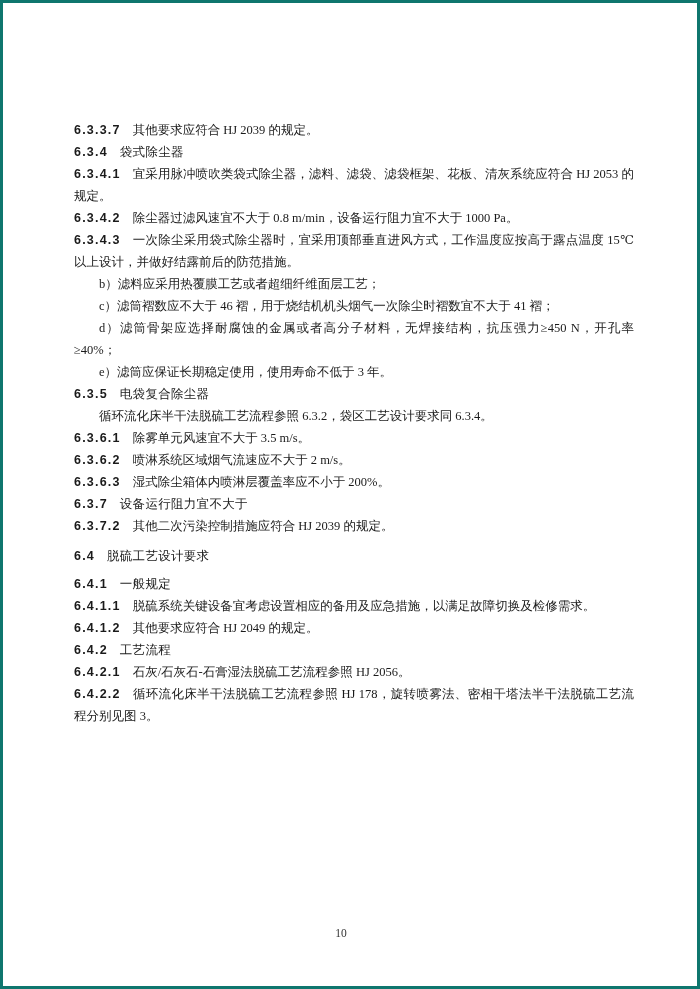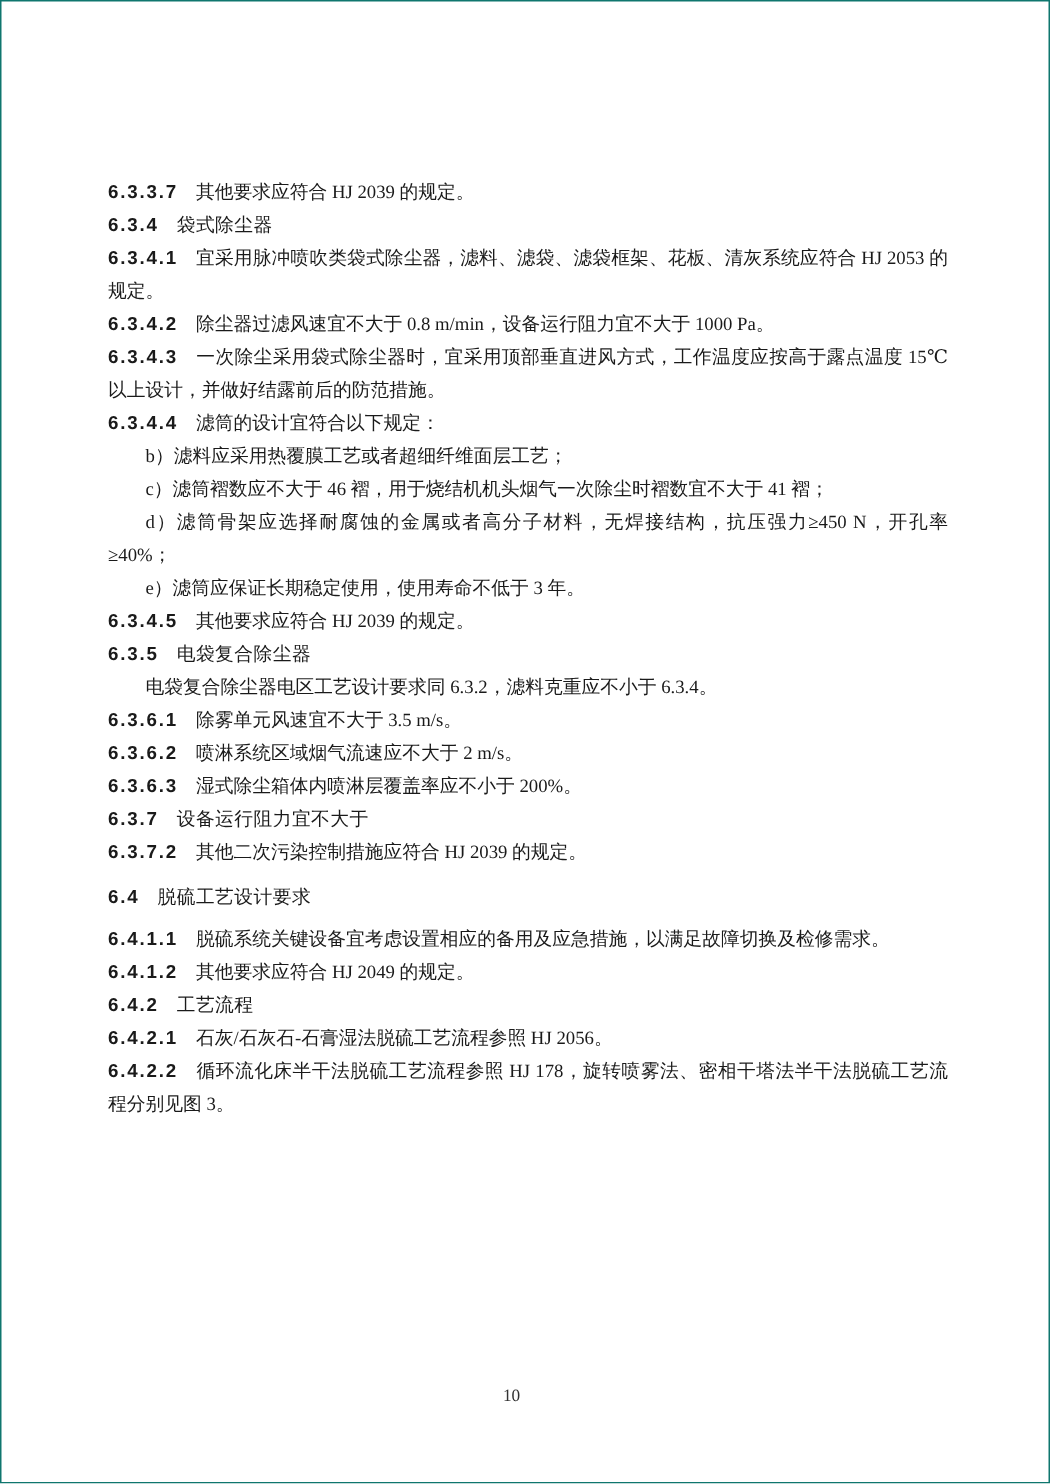--- a/index.html
+++ b/index.html
@@ -6,21 +6,21 @@
     margin: 0;
     padding: 0;
     background: #ffffff;
   }
   .page {
     position: relative;
     width: 700px;
     height: 989px;
     background: #ffffff;
     box-sizing: border-box;
-    border: 1px solid #0f766e;
+    border: 3px solid #0f766e;
     font-family: "Liberation Serif", "DejaVu Serif", serif;
     color: #1a1a1a;
     overflow: hidden;
   }
   .content {
     position: absolute;
     top: 116px;
     left: 71px;
     width: 560px;
     font-size: 12.5px;
@@ -72,34 +72,33 @@
 </head>
 <body>
 
 <div class="page">
   <div class="content">
       <p class="clause"><span class="num">6.3.3.7</span><span class="txt">其他要求应符合 HJ 2039 的规定。</span></p>
       <p class="heading"><span class="num">6.3.4</span><span class="txt">袋式除尘器</span></p>
       <p class="clause"><span class="num">6.3.4.1</span><span class="txt">宜采用脉冲喷吹类袋式除尘器，滤料、滤袋、滤袋框架、花板、清灰系统应符合 HJ 2053 的规定。</span></p>
       <p class="clause"><span class="num">6.3.4.2</span><span class="txt">除尘器过滤风速宜不大于 0.8 m/min，设备运行阻力宜不大于 1000 Pa。</span></p>
       <p class="clause"><span class="num">6.3.4.3</span><span class="txt">一次除尘采用袋式除尘器时，宜采用顶部垂直进风方式，工作温度应按高于露点温度 15℃以上设计，并做好结露前后的防范措施。</span></p>
-      <p class="clause"><span class="num">6.3.4.4</span><span class="txt">滤筒的设计宜符合以下规定：</span></p>
       <p class="list"><span class="txt">b）滤料应采用热覆膜工艺或者超细纤维面层工艺；</span></p>
       <p class="list"><span class="txt">c）滤筒褶数应不大于 46 褶，用于烧结机机头烟气一次除尘时褶数宜不大于 41 褶；</span></p>
       <p class="list"><span class="txt">d）滤筒骨架应选择耐腐蚀的金属或者高分子材料，无焊接结构，抗压强力≥450 N，开孔率≥40%；</span></p>
       <p class="list"><span class="txt">e）滤筒应保证长期稳定使用，使用寿命不低于 3 年。</span></p>
-      <p class="clause"><span class="num">6.3.4.5</span><span class="txt">其他要求应符合 HJ 2039 的规定。</span></p>
       <p class="heading"><span class="num">6.3.5</span><span class="txt">电袋复合除尘器</span></p>
-      <p class="para"><span class="txt">电袋复合除尘器电区工艺设计要求同 6.3.2，滤料克重应不小于 6.3.4。</span></p>
+      <p class="para"><span class="txt">循环流化床半干法脱硫工艺流程参照 6.3.2，袋区工艺设计要求同 6.3.4。</span></p>
       <p class="clause"><span class="num">6.3.6.1</span><span class="txt">除雾单元风速宜不大于 3.5 m/s。</span></p>
       <p class="clause"><span class="num">6.3.6.2</span><span class="txt">喷淋系统区域烟气流速应不大于 2 m/s。</span></p>
       <p class="clause"><span class="num">6.3.6.3</span><span class="txt">湿式除尘箱体内喷淋层覆盖率应不小于 200%。</span></p>
       <p class="heading"><span class="num">6.3.7</span><span class="txt">设备运行阻力宜不大于</span></p>
       <p class="clause"><span class="num">6.3.7.2</span><span class="txt">其他二次污染控制措施应符合 HJ 2039 的规定。</span></p>
       <p class="section"><span class="num">6.4</span><span class="txt">脱硫工艺设计要求</span></p>
+      <p class="heading"><span class="num">6.4.1</span><span class="txt">一般规定</span></p>
       <p class="clause"><span class="num">6.4.1.1</span><span class="txt">脱硫系统关键设备宜考虑设置相应的备用及应急措施，以满足故障切换及检修需求。</span></p>
       <p class="clause"><span class="num">6.4.1.2</span><span class="txt">其他要求应符合 HJ 2049 的规定。</span></p>
       <p class="heading"><span class="num">6.4.2</span><span class="txt">工艺流程</span></p>
       <p class="clause"><span class="num">6.4.2.1</span><span class="txt">石灰/石灰石-石膏湿法脱硫工艺流程参照 HJ 2056。</span></p>
       <p class="clause"><span class="num">6.4.2.2</span><span class="txt">循环流化床半干法脱硫工艺流程参照 HJ 178，旋转喷雾法、密相干塔法半干法脱硫工艺流程分别见图 3。</span></p>
     </div>
   <div class="footer">
     <span>10</span>
   </div>
 </div>

